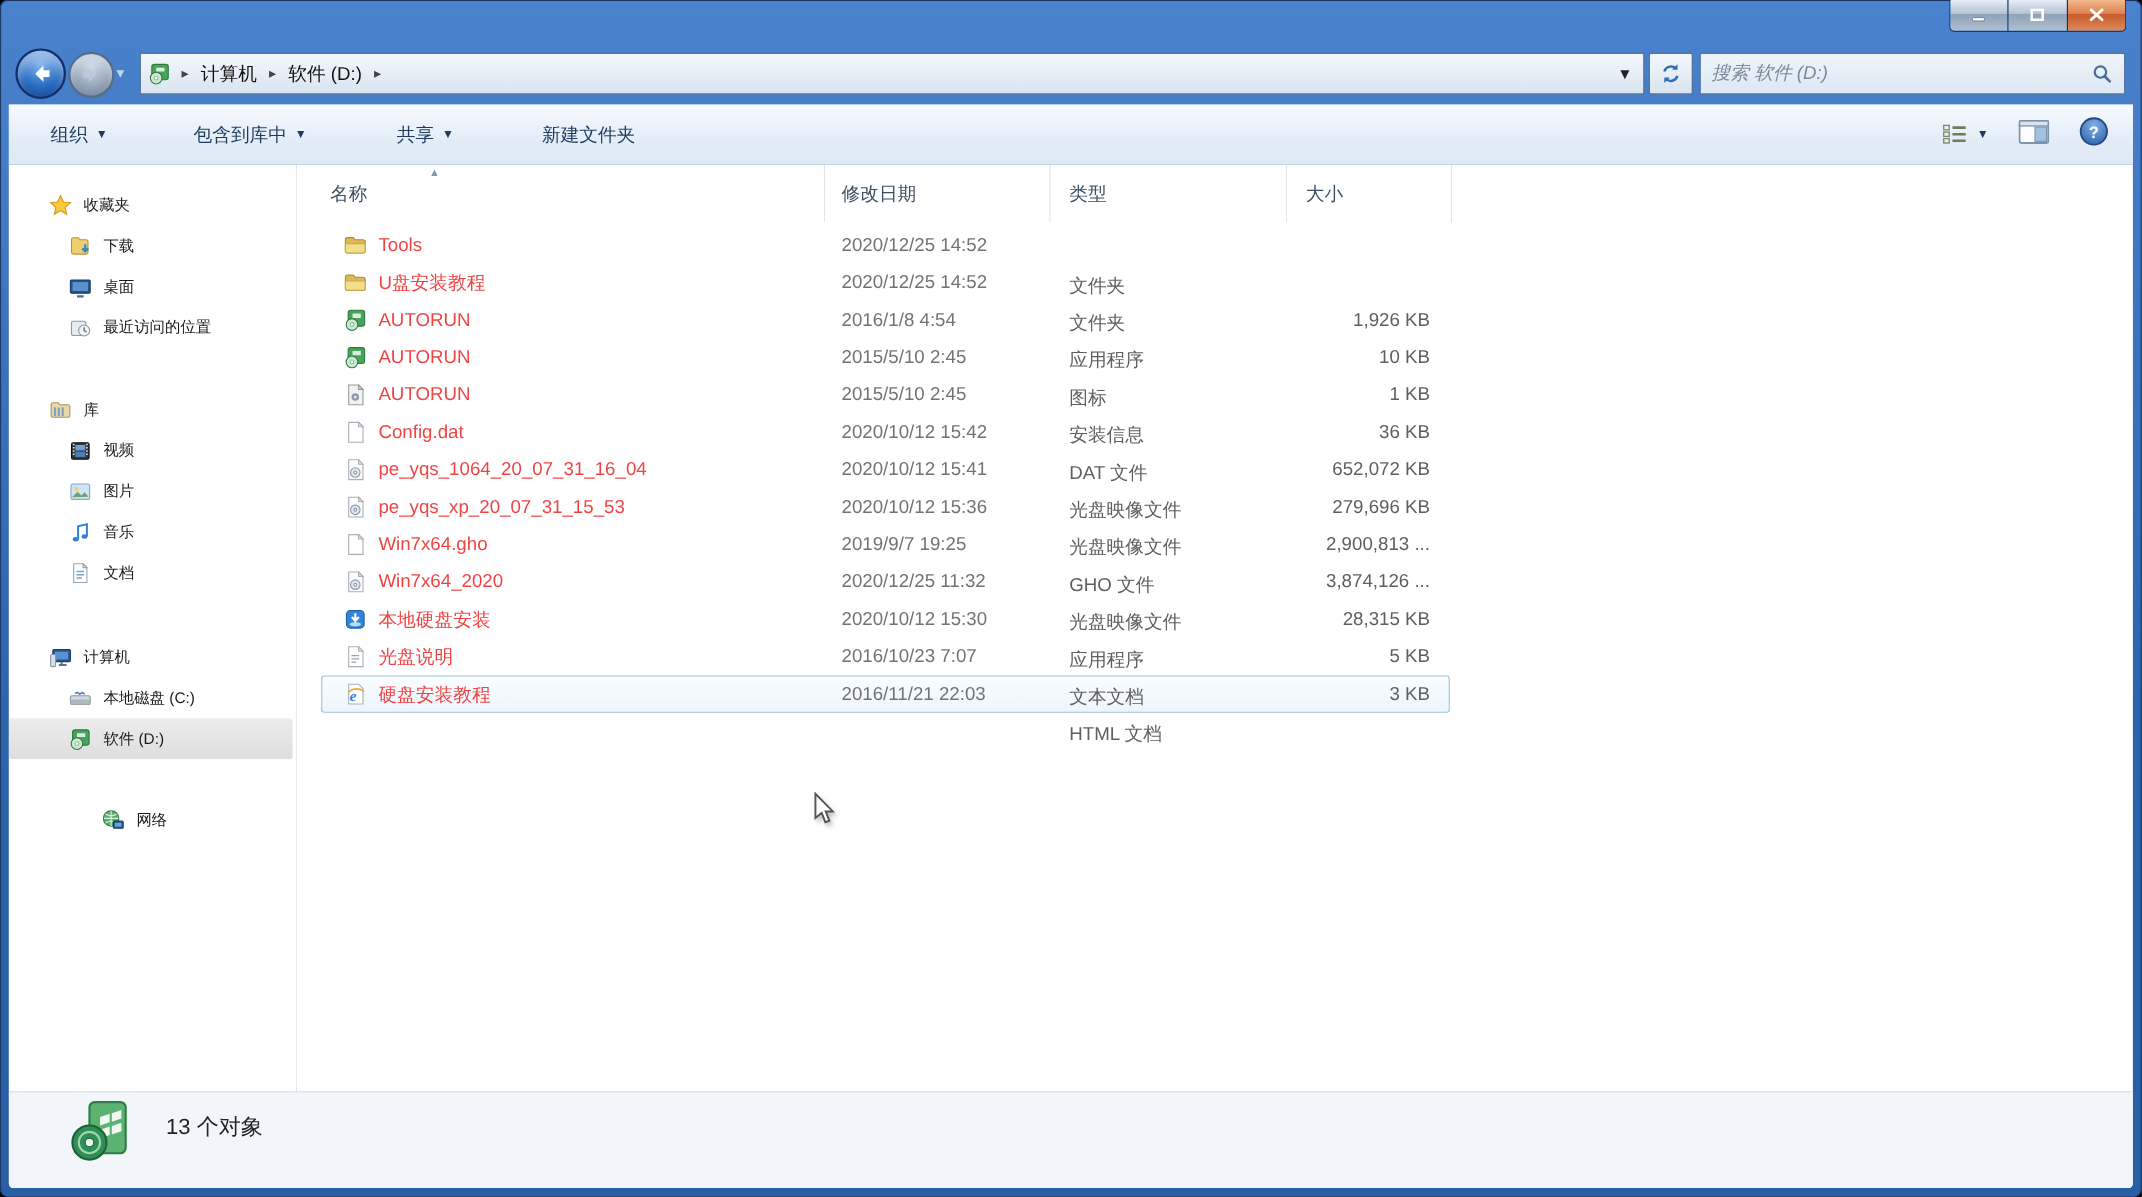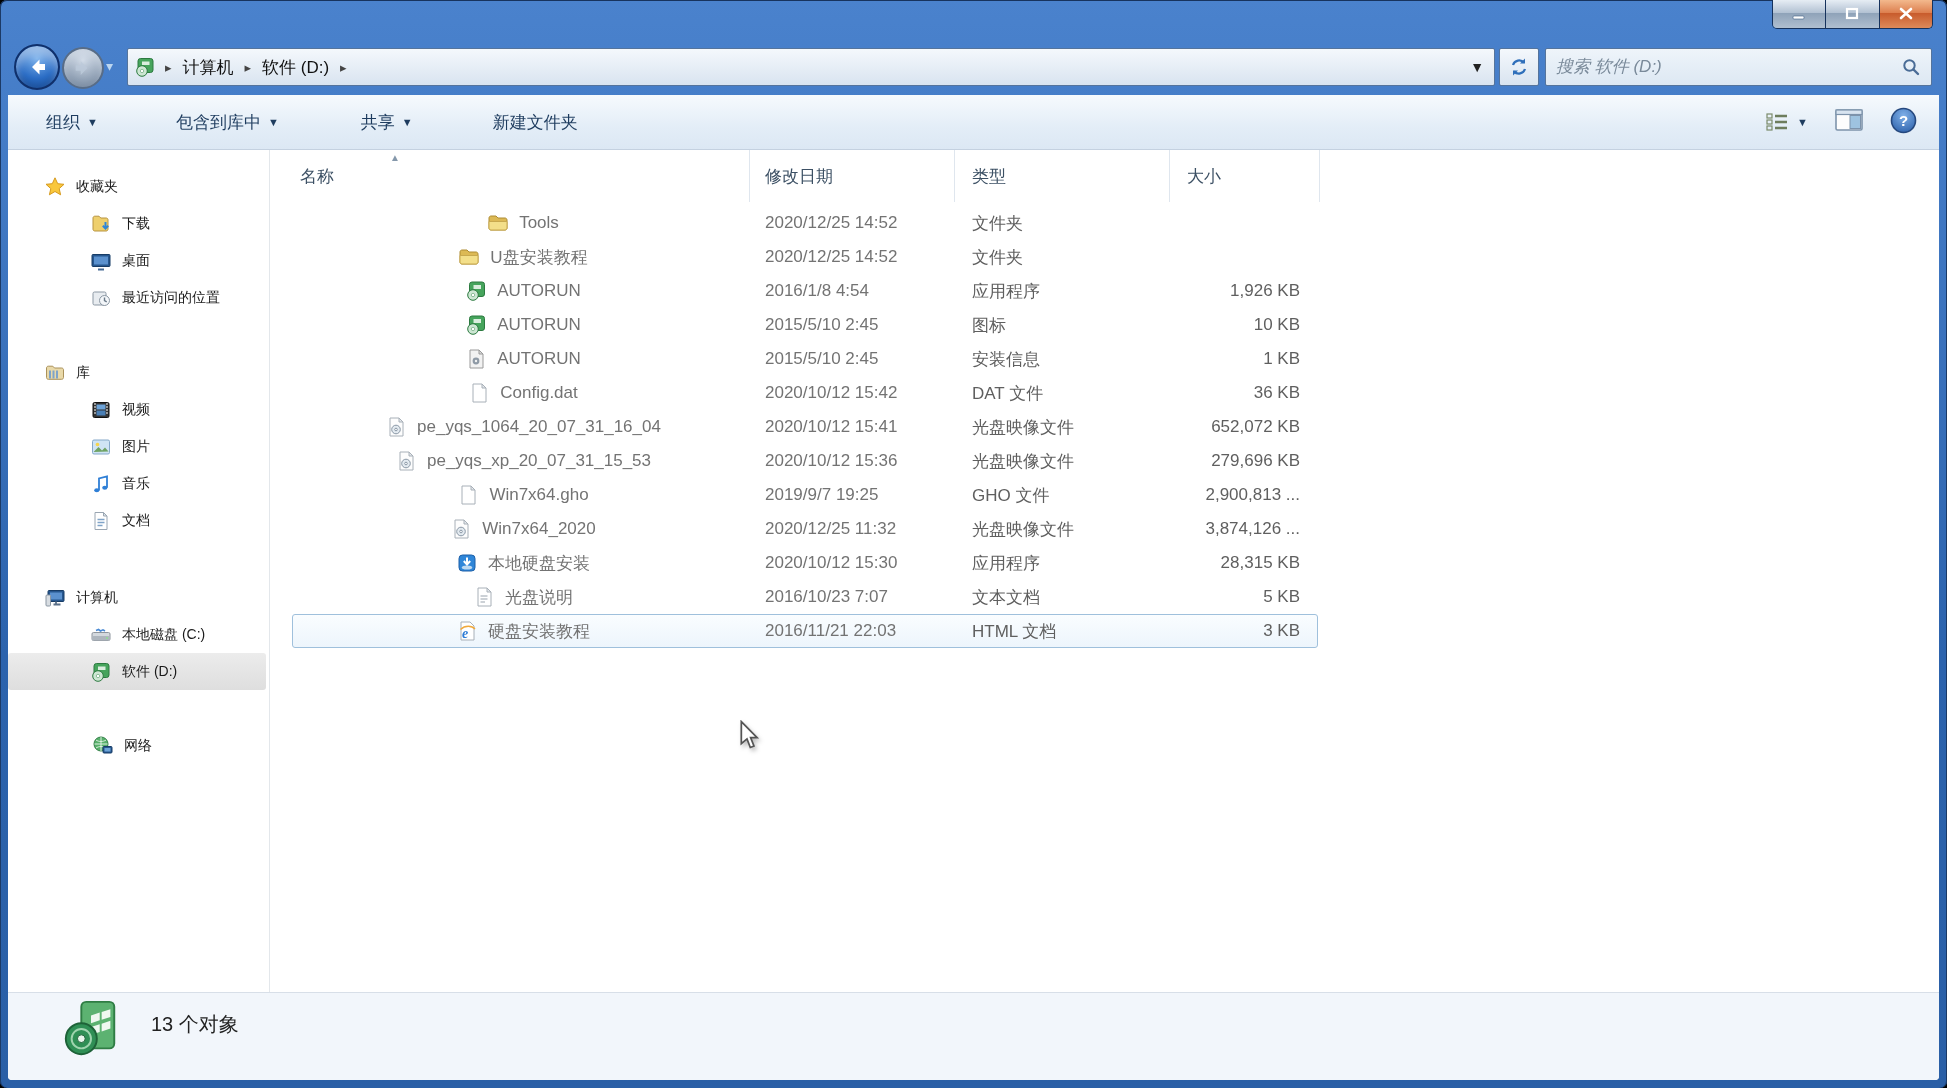--- a/index.html
+++ b/index.html
@@ -69,40 +69,40 @@
   #toolbar-right { position:absolute; right:22px; display:flex; align-items:center; gap:26px; }
 
   #main { flex:1; display:flex; position:relative; min-height:0; }
 
   
   #sidebar { width:262px; flex:0 0 auto; padding-top:18px; position:relative; }
   #sidebar::after { content:""; position:absolute; right:0; top:0; bottom:0; width:1px;
                     background:#e3e7eb; }
   .side-item { height:37px; display:flex; align-items:center; gap:10px; font-size:14px;
                color:#1a1a1a; padding-left:36px; cursor:default; white-space:nowrap; }
-  .side-item.child { padding-left:82px;text-align:right; }
+  .side-item.child { padding-left:54px;text-align:right; }
   .side-item.sel { background:linear-gradient(#ececec,#dedede); border-radius:3px;
                    margin-right:4px; }
   .side-gap1 { margin-top:38px; } .side-gap2 { margin-top:40px; } .side-gap3 { margin-top:37px;margin-left:48px; }
   .side-item svg, .side-item .uicon { width:22px; height:22px; flex:0 0 auto; }
   .uicon { font-size:19px; line-height:22px; text-align:center; }
 
   
   #filearea { flex:1; position:relative; }
   #list-header { position:absolute; left:10px; top:0; width:1040px; height:52px; }
   .hcell { position:absolute; top:0; height:52px; display:flex; align-items:center;
            font-size:17px; color:#3c5064; border-right:1px solid #dfe6ee; cursor:default; }
   #sort-glyph { position:absolute; left:110px; top:2px; font-size:10px; color:#8598ab; }
   #file-rows { position:absolute; left:10px; top:56px; width:1040px; }
   .frow { position:relative; height:34px; }
   .frow .cell { position:absolute; top:0; height:34px; display:flex; align-items:center;
                 font-size:17px; white-space:nowrap; overflow:hidden; }
-  .cell.name { left:20px; width:446px; color:#737373; gap:10px;justify-content:center; }
+  .cell.name { left:32px; width:446px; color:#ef4444; gap:10px; }
   .cell.date { left:470px; width:205px; padding-left:15px; color:#737373; }
-  .cell.type { left:675px; width:215px; padding-left:17px; color:#5f5f5f; }
+  .cell.type { left:675px; width:215px; padding-left:17px; color:#5f5f5f;margin-top:36px; }
   .cell.size { left:890px; width:150px; justify-content:flex-end; padding-right:20px; color:#5f5f5f; }
   .frow.selected::before { content:""; position:absolute; left:12px; right:2px; top:0; bottom:0;
                 background:linear-gradient(#fafdff,#edf5fc); border:1px solid #9fc0dc;
                 border-radius:3px; }
   .frow .cell { z-index:1; }
   .ficon { width:22px; height:22px; flex:0 0 auto; }
 
   
   #statusbar { height:88px; flex:0 0 auto; background:#f2f6fb; border-top:1px solid #d8dfe8;
                position:relative; display:flex; align-items:flex-start; }

